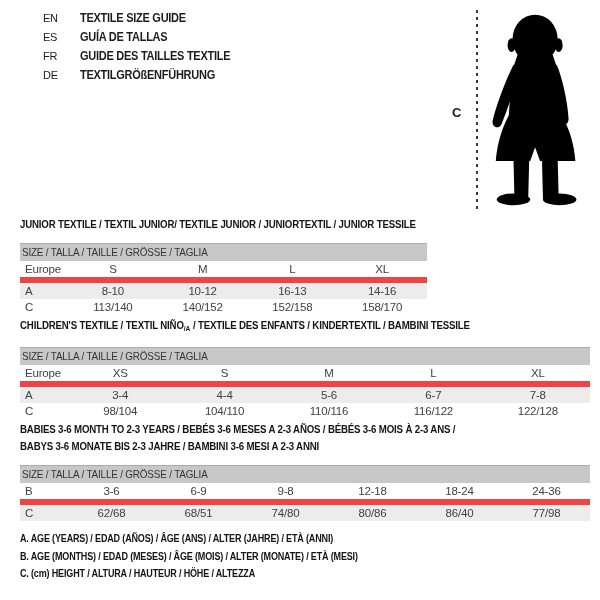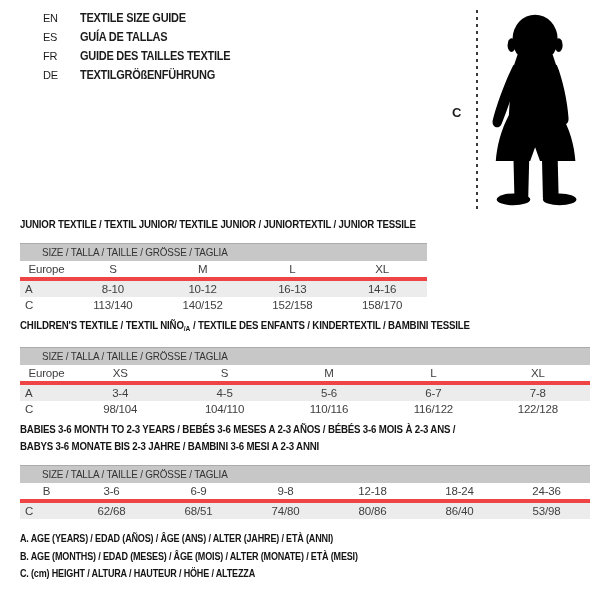--- a/index.html
+++ b/index.html
@@ -20,31 +20,31 @@
   .c-label { position:absolute; left:2px; top:99px; font-weight:700; font-size:13px; }
   .baby-svg { position:absolute; left:34px; top:2px; }
   
   .sec { position:absolute; left:20px; }
   .sec1 { top:216px; width:407px; }
   .sec2 { top:317px; width:570px; }
   .sec3 { top:421px; width:570px; }
   .tbl-title { margin:0; font-size:11px; font-weight:700; letter-spacing:-0.2px; line-height:17px;
                white-space:nowrap; transform:scaleX(0.88); transform-origin:0 0; color:#141414; }
   .thead { margin-top:10px; height:17px; line-height:17px; background:#c7c7c7;
-           border-top:1px solid #ababab; padding-left:22px; font-size:11px; color:#333;
+           border-top:1px solid #ababab; padding-left:2px; font-size:11px; color:#333;
            white-space:nowrap; }
   .thead > span { display:inline-block; transform:scaleX(0.9); transform-origin:0 50%; letter-spacing:-0.2px; }
   .sec2 .thead, .sec3 .thead { margin-top:10px; }
   table.size-table { border-collapse:collapse; table-layout:fixed; width:100%;
                      font-size:11.5px; color:#3f3f3f; }
   .size-table td { height:16px; line-height:16px; padding:0; text-align:center;
                    letter-spacing:-0.2px; white-space:nowrap; }
   .size-table td.lbl { text-align:left; padding-left:5px; }
   .size-table col.c-lbl { width:48px; }
-  .size-table tr.rule td { border-bottom:4px solid #ef4444;text-align:center; }
+  .size-table tr.rule td { border-bottom:6px solid #ef4444; }
   .size-table tr.stripe { background:#ececec; }
   .t-sub { font-size:7.5px; vertical-align:-2px; letter-spacing:0; }
   
   .legend { position:absolute; left:20px; top:530px; }
   .legend-line { font-size:11px; font-weight:700; line-height:17.5px; letter-spacing:-0.2px;
                  white-space:nowrap; transform:scaleX(0.82); transform-origin:0 50%; color:#141414; }
 </style>
 </head>
 <body>
 
@@ -147,21 +147,21 @@
         <td class="lbl">Europe</td>
         <td>XS</td>
         <td>S</td>
         <td>M</td>
         <td>L</td>
         <td>XL</td>
       </tr>
       <tr class="stripe">
         <td class="lbl">A</td>
         <td>3-4</td>
-        <td>4-5</td>
+        <td>4-4</td>
         <td>5-6</td>
         <td>6-7</td>
         <td>7-8</td>
       </tr>
       <tr>
         <td class="lbl">C</td>
         <td>98/104</td>
         <td>104/110</td>
         <td>110/116</td>
         <td>116/122</td>
@@ -197,21 +197,21 @@
         <td>18-24</td>
         <td>24-36</td>
       </tr>
       <tr class="stripe">
         <td class="lbl">C</td>
         <td>62/68</td>
         <td>68/51</td>
         <td>74/80</td>
         <td>80/86</td>
         <td>86/40</td>
-        <td>53/98</td>
+        <td>77/98</td>
       </tr>
     </tbody>
       </table>
   </section>
 
   <footer class="legend">
     <div class="legend-line">A. AGE (YEARS) / EDAD (AÑOS) / ÂGE (ANS) / ALTER (JAHRE) / ETÀ (ANNI)</div>
     <div class="legend-line">B. AGE (MONTHS) / EDAD (MESES) / ÂGE (MOIS) / ALTER (MONATE) / ETÀ (MESI)</div>
     <div class="legend-line">C. (cm) HEIGHT / ALTURA / HAUTEUR / HÖHE / ALTEZZA</div>
   </footer>

